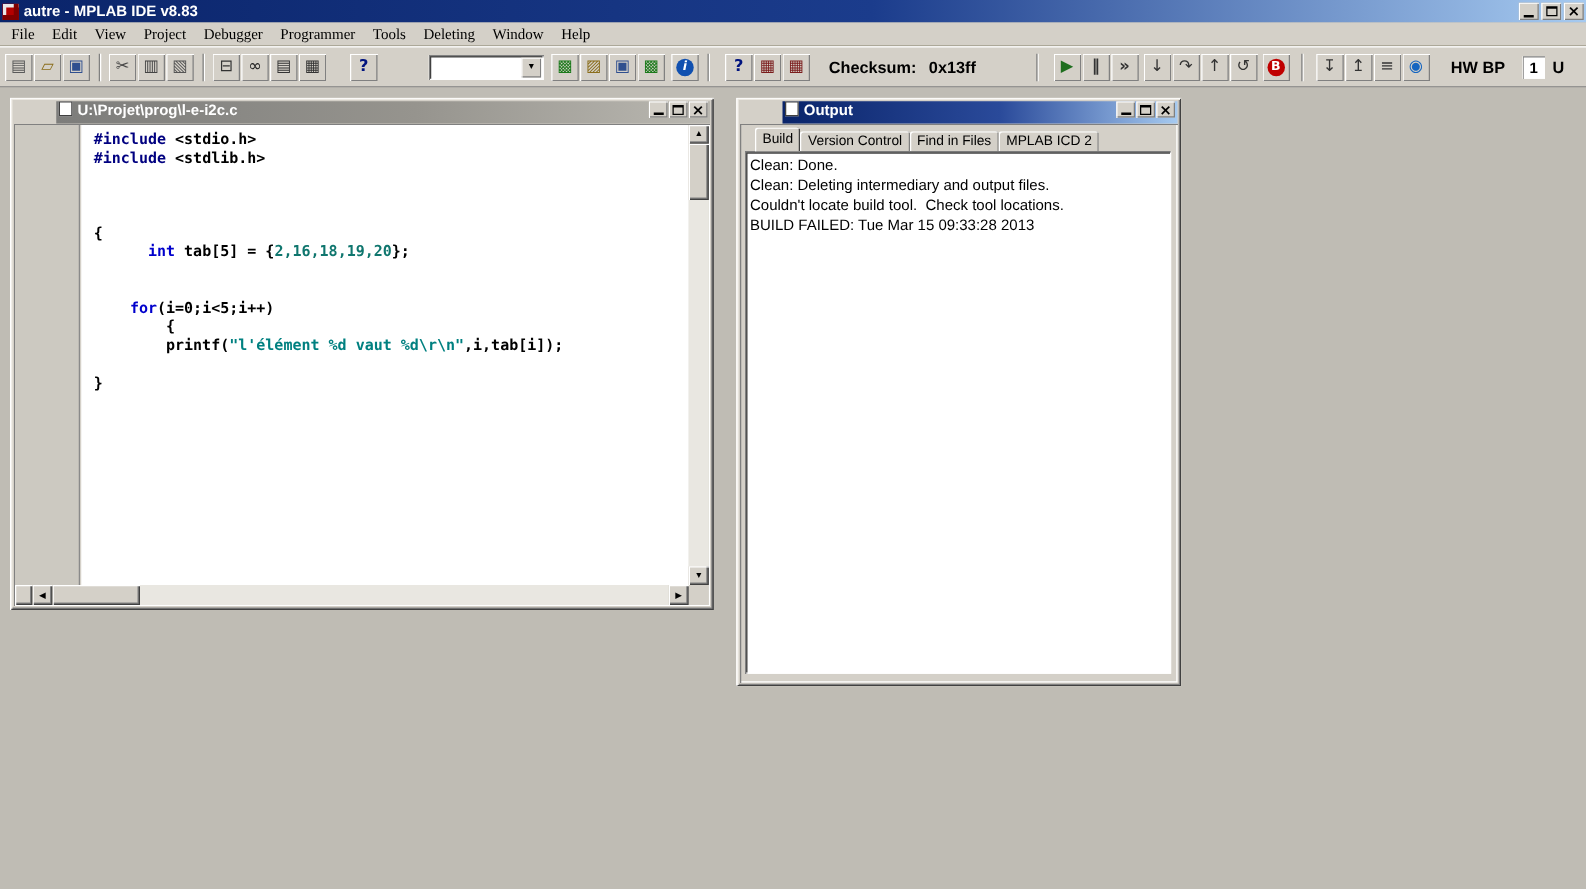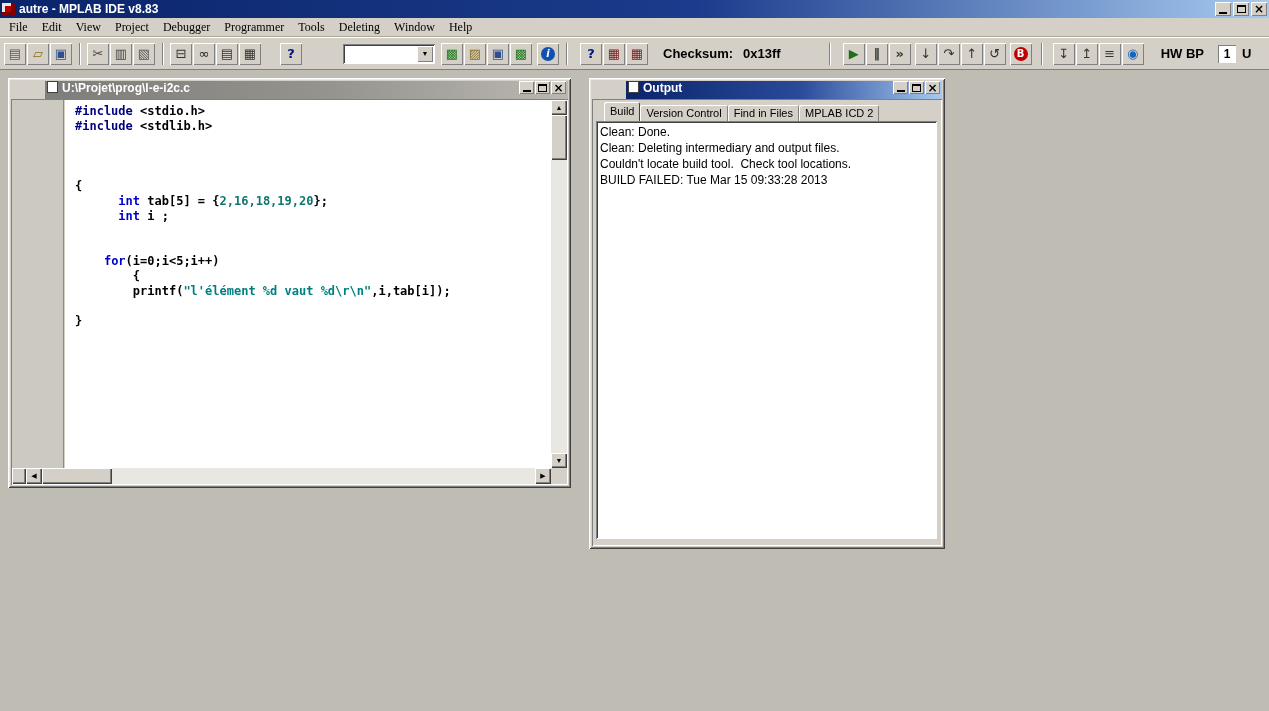--- a/index.html
+++ b/index.html
@@ -285,21 +285,20 @@
       <div class="editor-body">
         <div class="editor-gutter"></div>
         <div class="code-area">
             <div class="code-line"><span class="c-pp">#include </span><span class="c-pl">&lt;stdio.h&gt;</span></div>
             <div class="code-line"><span class="c-pp">#include </span><span class="c-pl">&lt;stdlib.h&gt;</span></div>
             <div class="code-line"></div>
             <div class="code-line"></div>
             <div class="code-line"></div>
             <div class="code-line"><span class="c-pl">{</span></div>
             <div class="code-line"><span class="c-pl">      </span><span class="c-kw">int</span><span class="c-pl"> tab[5] = {</span><span class="c-num">2,16,18,19,20</span><span class="c-pl">};</span></div>
-            <div class="code-line"><span class="c-pl">      </span><span class="c-kw">int</span><span class="c-pl"> i ;</span></div>
             <div class="code-line"></div>
             <div class="code-line"></div>
             <div class="code-line"><span class="c-pl">    </span><span class="c-kw">for</span><span class="c-pl">(i=0;i&lt;5;i++)</span></div>
             <div class="code-line"><span class="c-pl">        {</span></div>
             <div class="code-line"><span class="c-pl">        printf(</span><span class="c-str">"l'élément %d vaut %d\r\n"</span><span class="c-pl">,i,tab[i]);</span></div>
             <div class="code-line"></div>
             <div class="code-line"><span class="c-pl">}</span></div>
           </div>
         <div class="vscroll">
           <div class="sb-btn">▲</div>

